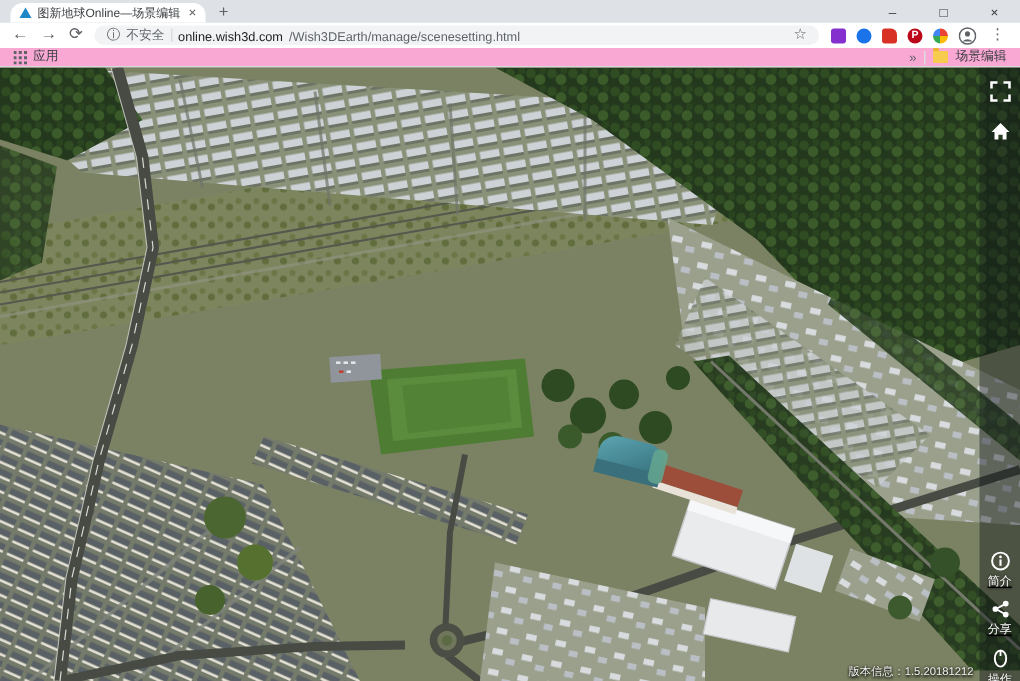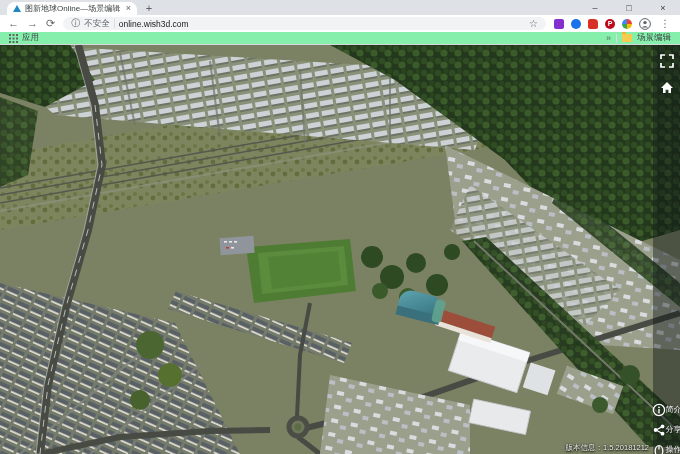--- a/index.html
+++ b/index.html
@@ -36,37 +36,37 @@
   .ext { width:10px; height:10px; display:flex; align-items:center; justify-content:center; }
   .ext-purple { background:#8430ce; border-radius:2px; }
   .ext-blue   { background:#1a73e8; border-radius:50%; }
   .ext-red    { background:#d93025; border-radius:2px 4px 2px 2px; }
   .ext-pin    { background:#bd081c; border-radius:50%; color:#fff; font-size:7px; font-weight:bold; line-height:1; }
   .ext-wheel  { border-radius:50%;
     background:conic-gradient(#ea4335 0 25%, #fbbc05 0 50%, #34a853 0 75%, #4285f4 0 100%); }
   .menu-dots { font-size:10px; color:#5f6368; line-height:1; padding:0 2px; }
 
   
-  .bookmarks { height:13px; background:#86efac; display:flex; align-items:center; padding:0 9px;
+  .bookmarks { height:13px; background:#f9a8d4; display:flex; align-items:center; padding:0 9px;
     font-size:8.5px; color:#3c4043; border-bottom:1px solid #d5d8db; }
   .bm-left { display:flex; align-items:center; gap:4px; }
   .bm-right { margin-left:auto; display:flex; align-items:center; gap:5px; }
   .bm-chev { color:#5f6368; font-size:9px; }
   .bm-div { width:1px; height:9px; background:#dadce0; }
   .folder { width:10px; height:8px; background:#f7cb4d; border-radius:1px; position:relative; }
   .folder::before { content:""; position:absolute; top:-2px; left:0; width:4px; height:2px;
     background:#f0b429; border-radius:1px 1px 0 0; }
 
   
   .map { position:relative; width:680px; height:409px; background:#7b8263; overflow:hidden; }
   .map svg.scene { display:block; }
   .sidestrip { position:absolute; top:0; right:0; bottom:0; width:27px;
     background:rgba(15,20,25,0.42); display:flex; flex-direction:column; align-items:center;
     padding-top:9px; z-index:3; }
-  .strip-btn { display:flex; align-items:flex-start; margin-bottom:13px; }
+  .strip-btn { display:flex; flex-direction:column; align-items:center; margin-bottom:13px;text-decoration:underline; }
   .strip-bottom { margin-top:auto; display:flex; flex-direction:column; align-items:center; }
   .strip-bottom .strip-btn { margin-bottom:6px; }
   .strip-bottom .strip-btn:last-child { margin-bottom:-4px; }
   .strip-label { font-size:8px; color:#fff; margin-top:1px; text-shadow:0 0 2px rgba(0,0,0,.8);
     white-space:nowrap; }
   .version { position:absolute; right:31px; bottom:1px; font-size:7.5px; color:#f2f2f2;
     text-shadow:0 0 2px #000, 0 1px 2px #000; z-index:3;text-align:right; }
 </style>
 </head>
 <body>
@@ -89,20 +89,21 @@
 
   <div class="toolbar">
     <span class="navbtn">←</span>
     <span class="navbtn">→</span>
     <span class="navbtn">⟳</span>
     <div class="omnibox">
       <span class="sec-icon">ⓘ</span>
       <span class="sec-text">不安全</span>
       <span class="om-div"></span>
       <span class="url-domain">online.wish3d.com</span>
+      <span class="url-path">/Wish3DEarth/manage/scenesetting.html</span>
       <span class="om-star">☆</span>
     </div>
     <div class="extrow">
       <span class="ext ext-purple"></span>
       <span class="ext ext-blue"></span>
       <span class="ext ext-red"></span>
       <span class="ext ext-pin">P</span>
       <span class="ext ext-wheel"></span>
       <span style="display:flex">
         <svg width="12" height="12" viewBox="0 0 12 12">

